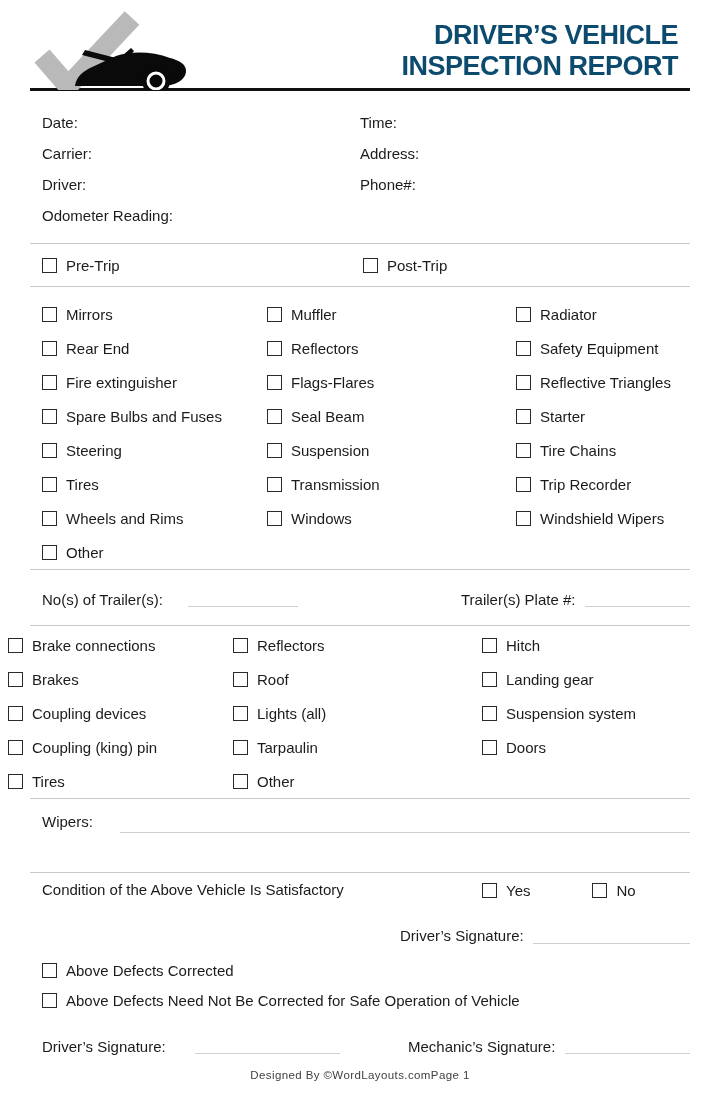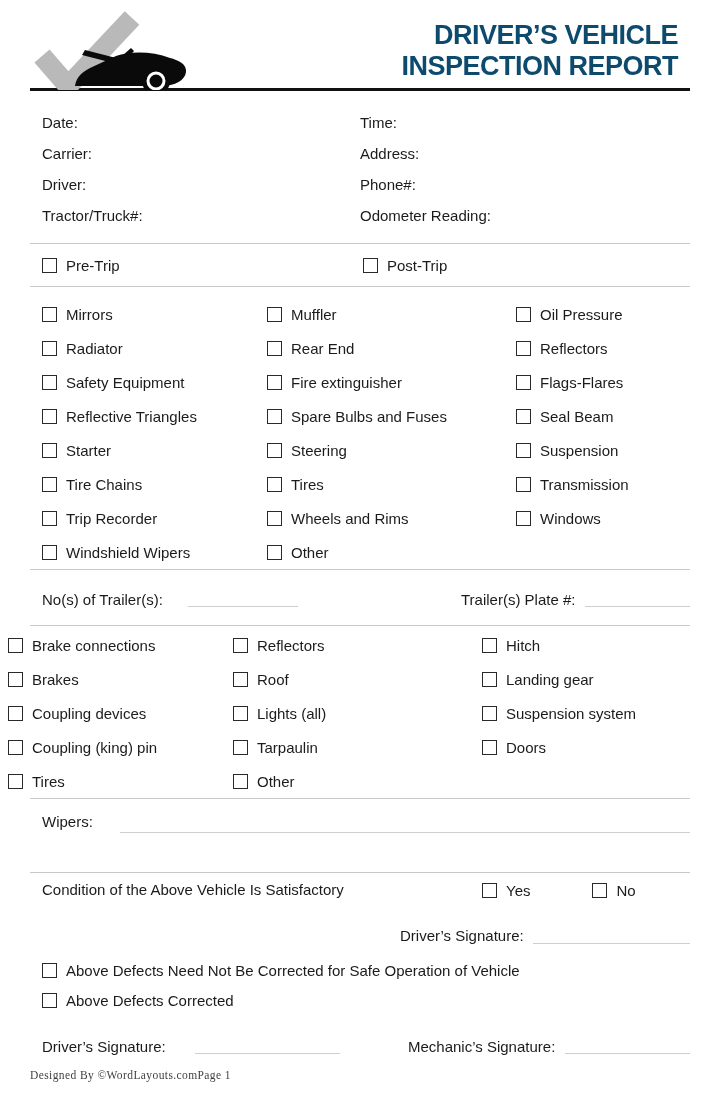--- a/index.html
+++ b/index.html
@@ -21,22 +21,22 @@
   .lbl{position:absolute;font-size:15px;white-space:nowrap;}
   .blank{position:absolute;border-bottom:1px solid #cfcfcf;height:14px;}
   .trailer-head{height:55px;}
   .remarks{height:73px;}
   .cond{height:44px;}
   .cond-opts{position:absolute;left:482px;top:8px;display:flex;gap:62px;}
   .midsig{height:38px;}
   .defects{padding-left:42px;}
   .defects .check-item{height:30px;}
   .botsig{height:44px;}
-  .footer{margin:10px 30px 0 30px;display:flex;justify-content:flex-start;
-    font-size:11.5px;color:#3f3f3f;letter-spacing:0.4px;font-family:Liberation Serif, serif;}
+  .footer{margin:10px 30px 0 30px;display:flex;justify-content:center;
+    font-size:11.5px;color:#3f3f3f;letter-spacing:0.4px;}
 </style>
 </head>
 <body>
 
 <div class="header">
   <svg class="logo" width="160" height="82" viewBox="0 0 160 82">
     <polyline points="12,48 38,78 102,10" fill="none" stroke="#b9b9b9" stroke-width="20"></polyline>
     <path fill="#0a0a0a" d="M55,42 L94,52 L91,57 L52,47 Z"></path>
     <path fill="#0a0a0a" d="M92,48 L101,40 L104,43 L95,53 Z"></path>
     <path fill="#0a0a0a" d="M45,78 L130,78 C146,78 155,72 156,64 C157,56 148,52 140,50 C122,43 100,43 86,48 L60,60 C50,65 46,71 45,78 Z"></path>
@@ -68,23 +68,20 @@
     </div>
 
     <div class="cell">
       <span class="lbl-inline">Driver:</span>
     </div>
 
     <div class="cell">
       <span class="lbl-inline">Phone#:</span>
     </div>
 
-    <div class="cell">
-      <span class="lbl-inline">Tractor/Truck#:</span>
-    </div>
 
     <div class="cell">
       <span class="lbl-inline">Odometer Reading:</span>
     </div>
   </div>
 
 <div class="divider"></div>
 
 <div class="trip-row">
 
@@ -106,24 +103,20 @@
     <div class="check-item">
       <span class="cb"></span>
       <span class="cb-label">Mirrors</span>
     </div>
 
     <div class="check-item">
       <span class="cb"></span>
       <span class="cb-label">Muffler</span>
     </div>
 
-    <div class="check-item">
-      <span class="cb"></span>
-      <span class="cb-label">Oil Pressure</span>
-    </div>
 
     <div class="check-item">
       <span class="cb"></span>
       <span class="cb-label">Radiator</span>
     </div>
 
     <div class="check-item">
       <span class="cb"></span>
       <span class="cb-label">Rear End</span>
     </div>
@@ -330,26 +323,26 @@
 
 <div class="rel midsig">
   <span class="lbl" style="left:400px;top:10px">Driver’s Signature:</span>
   <div class="blank" style="left:533px;right:30px;top:12px"></div>
 </div>
 
 <div class="defects">
 
     <div class="check-item">
       <span class="cb"></span>
+      <span class="cb-label">Above Defects Corrected</span>
+    </div>
+
+    <div class="check-item">
+      <span class="cb"></span>
       <span class="cb-label">Above Defects Need Not Be Corrected for Safe Operation of Vehicle</span>
-    </div>
-
-    <div class="check-item">
-      <span class="cb"></span>
-      <span class="cb-label">Above Defects Corrected</span>
     </div>
   </div>
 
 <div class="rel botsig">
   <span class="lbl" style="left:42px;top:23px">Driver’s Signature:</span>
   <div class="blank" style="left:195px;top:24px;width:145px"></div>
   <span class="lbl" style="left:408px;top:23px">Mechanic’s Signature:</span>
   <div class="blank" style="left:565px;top:24px;width:125px"></div>
 </div>
 

